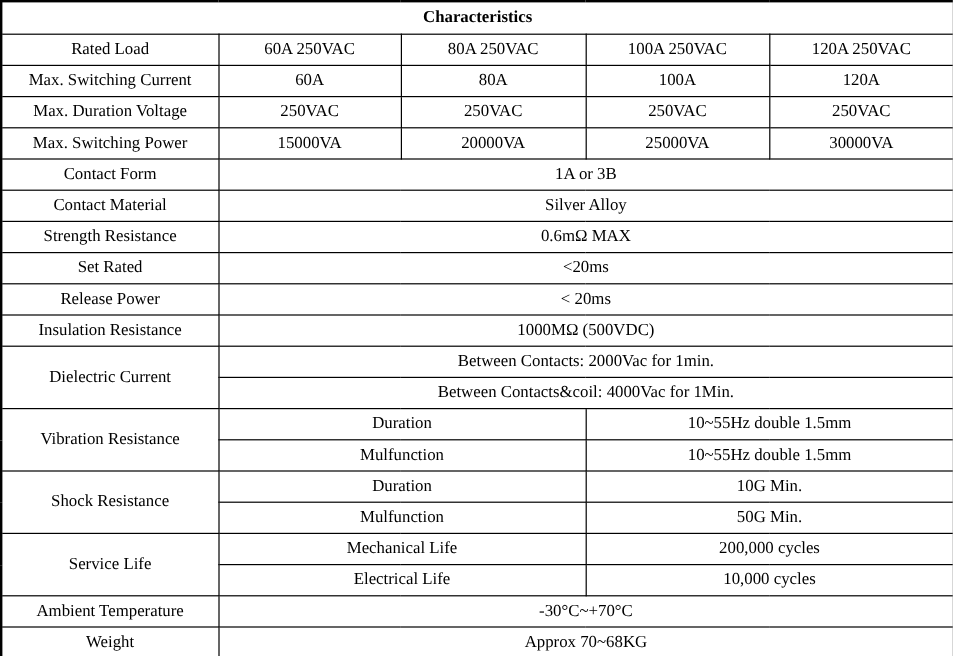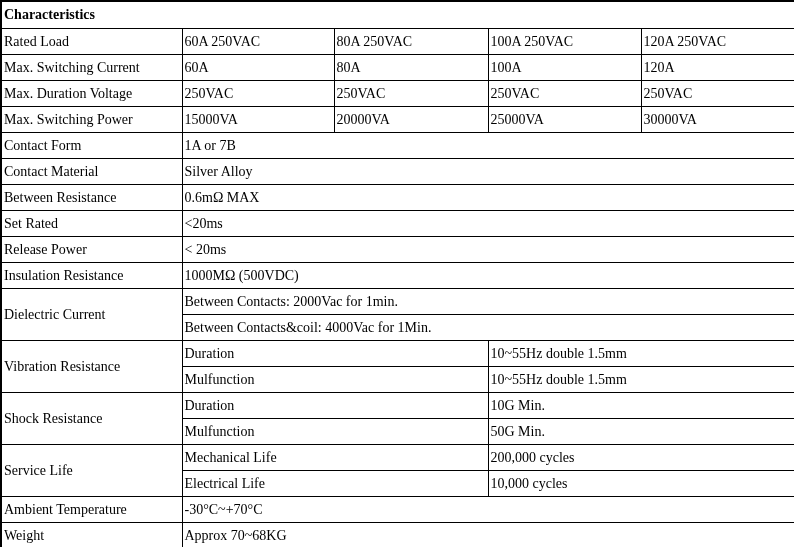--- a/index.html
+++ b/index.html
@@ -17,21 +17,21 @@
   }
   table.char-table {
     border-collapse: collapse;
     table-layout: fixed;
     width: 794px;
     height: 547px;
     border: 2px solid #000000;
   }
   table.char-table td, table.char-table th {
     border: 1px solid #000000;
-    text-align: left;
+    text-align: center;
     vertical-align: middle;
     padding: 0 2px;
     font-size: 14px;
     line-height: 1.1;
     overflow: hidden;
     background: #ffffff;
   }
   th.title-cell {
     background: #4badc7;
     font-size: 18px;
@@ -89,30 +89,30 @@
     <tr>
       <td class="label-cell">Max. Switching Power</td>
       <td>15000VA</td>
       <td>20000VA</td>
       <td>25000VA</td>
       <td>30000VA</td>
     </tr>
 
     <tr>
       <td class="label-cell">Contact Form</td>
-      <td colspan="4">1A or 7B</td>
+      <td colspan="4">1A or 3B</td>
     </tr>
 
     <tr>
       <td class="label-cell">Contact Material</td>
       <td colspan="4">Silver Alloy</td>
     </tr>
 
     <tr>
-      <td class="label-cell">Between Resistance</td>
+      <td class="label-cell">Strength Resistance</td>
       <td colspan="4">0.6mΩ MAX</td>
     </tr>
 
     <tr>
       <td class="label-cell">Set Rated</td>
       <td colspan="4">&lt;20ms</td>
     </tr>
 
     <tr>
       <td class="label-cell">Release Power</td>

